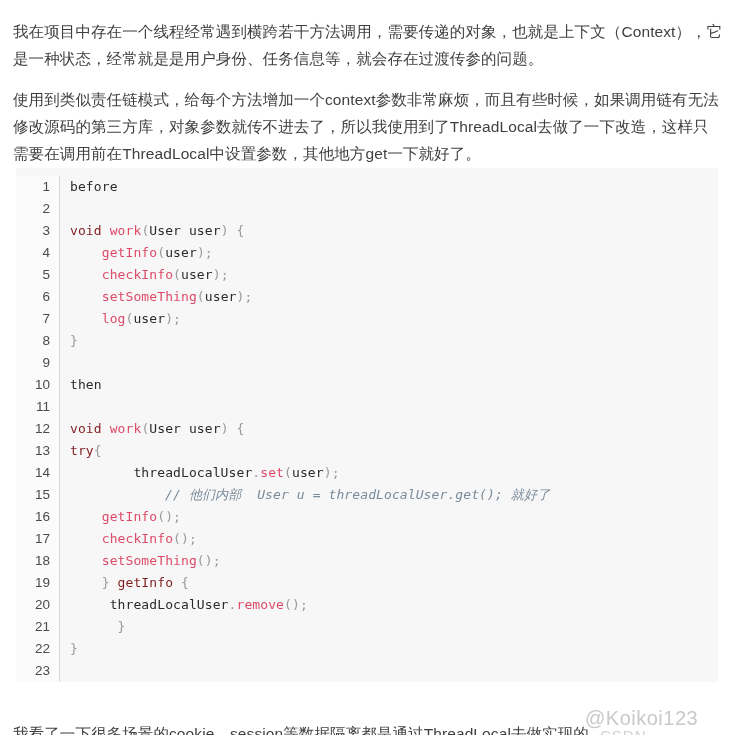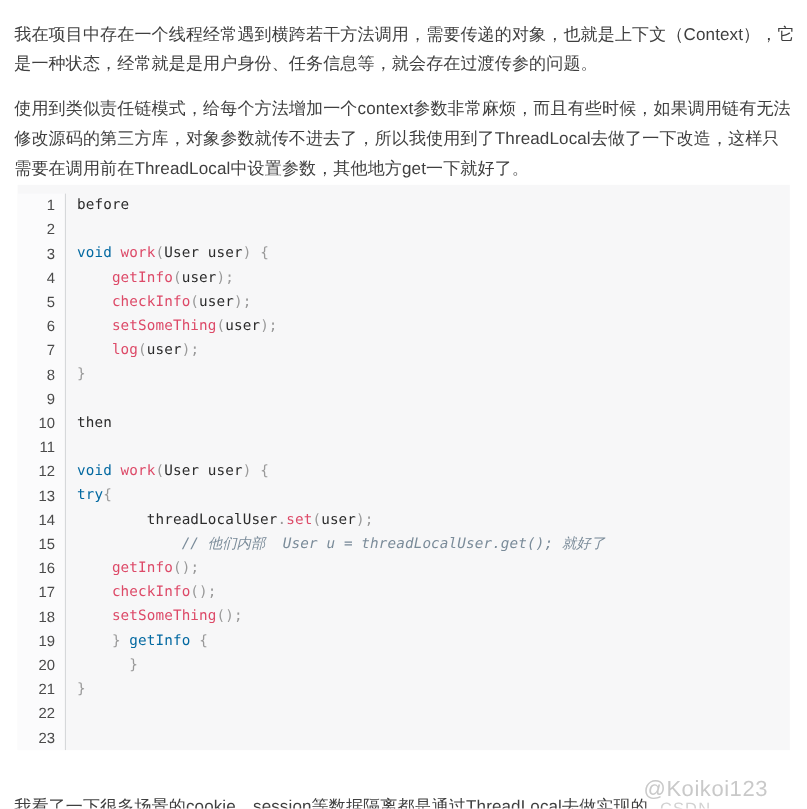--- a/index.html
+++ b/index.html
@@ -91,21 +91,21 @@
     display: block;
     height: 22px;
     line-height: 22px;
     font-size: 13px;
     white-space: pre;
     color: #2b2b2b;
     letter-spacing: 0.1px;
   }
 
   
-  .tok-kw  { color: #0369a1; }
+  .tok-kw  { color: #7f1d1d; }
   .tok-fn  { color: #dd4a68; }
   .tok-pun { color: #999999; }
   .tok-var { color: #2b2b2b; }
   .tok-cm  { color: #7a8b99; font-style: italic; }
 
   
   .watermark {
     position: absolute;
     left: 585px;
     top: 706px;
@@ -178,20 +178,21 @@
         <span class="cl"><span class="tok-var">then</span></span>
         <span class="cl"> </span>
         <span class="cl"><span class="tok-kw">void</span> <span class="tok-fn">work</span><span class="tok-pun">(</span><span class="tok-var">User user</span><span class="tok-pun">)</span> <span class="tok-pun">{</span></span>
         <span class="cl"><span class="tok-kw">try</span><span class="tok-pun">{</span></span>
         <span class="cl">        <span class="tok-var">threadLocalUser</span><span class="tok-pun">.</span><span class="tok-fn">set</span><span class="tok-pun">(</span><span class="tok-var">user</span><span class="tok-pun">);</span></span>
         <span class="cl">      <span class="tok-cm">      // 他们内部  User u = threadLocalUser.get(); 就好了</span></span>
         <span class="cl">    <span class="tok-fn">getInfo</span><span class="tok-pun">();</span></span>
         <span class="cl">    <span class="tok-fn">checkInfo</span><span class="tok-pun">();</span></span>
         <span class="cl">    <span class="tok-fn">setSomeThing</span><span class="tok-pun">();</span></span>
         <span class="cl">    <span class="tok-pun">}</span> <span class="tok-kw">getInfo</span> <span class="tok-pun">{</span></span>
+        <span class="cl">     <span class="tok-var">threadLocalUser</span><span class="tok-pun">.</span><span class="tok-fn">remove</span><span class="tok-pun">();</span></span>
         <span class="cl">      <span class="tok-pun">}</span></span>
         <span class="cl"><span class="tok-pun">}</span></span>
       </div>
     </div>
   </div>
 
   <p class="prose para-bottom">我看了一下很多场景的cookie，session等数据隔离都是通过ThreadLocal去做实现的。</p>
 
   <div class="wm-csdn">CSDN</div>
 

